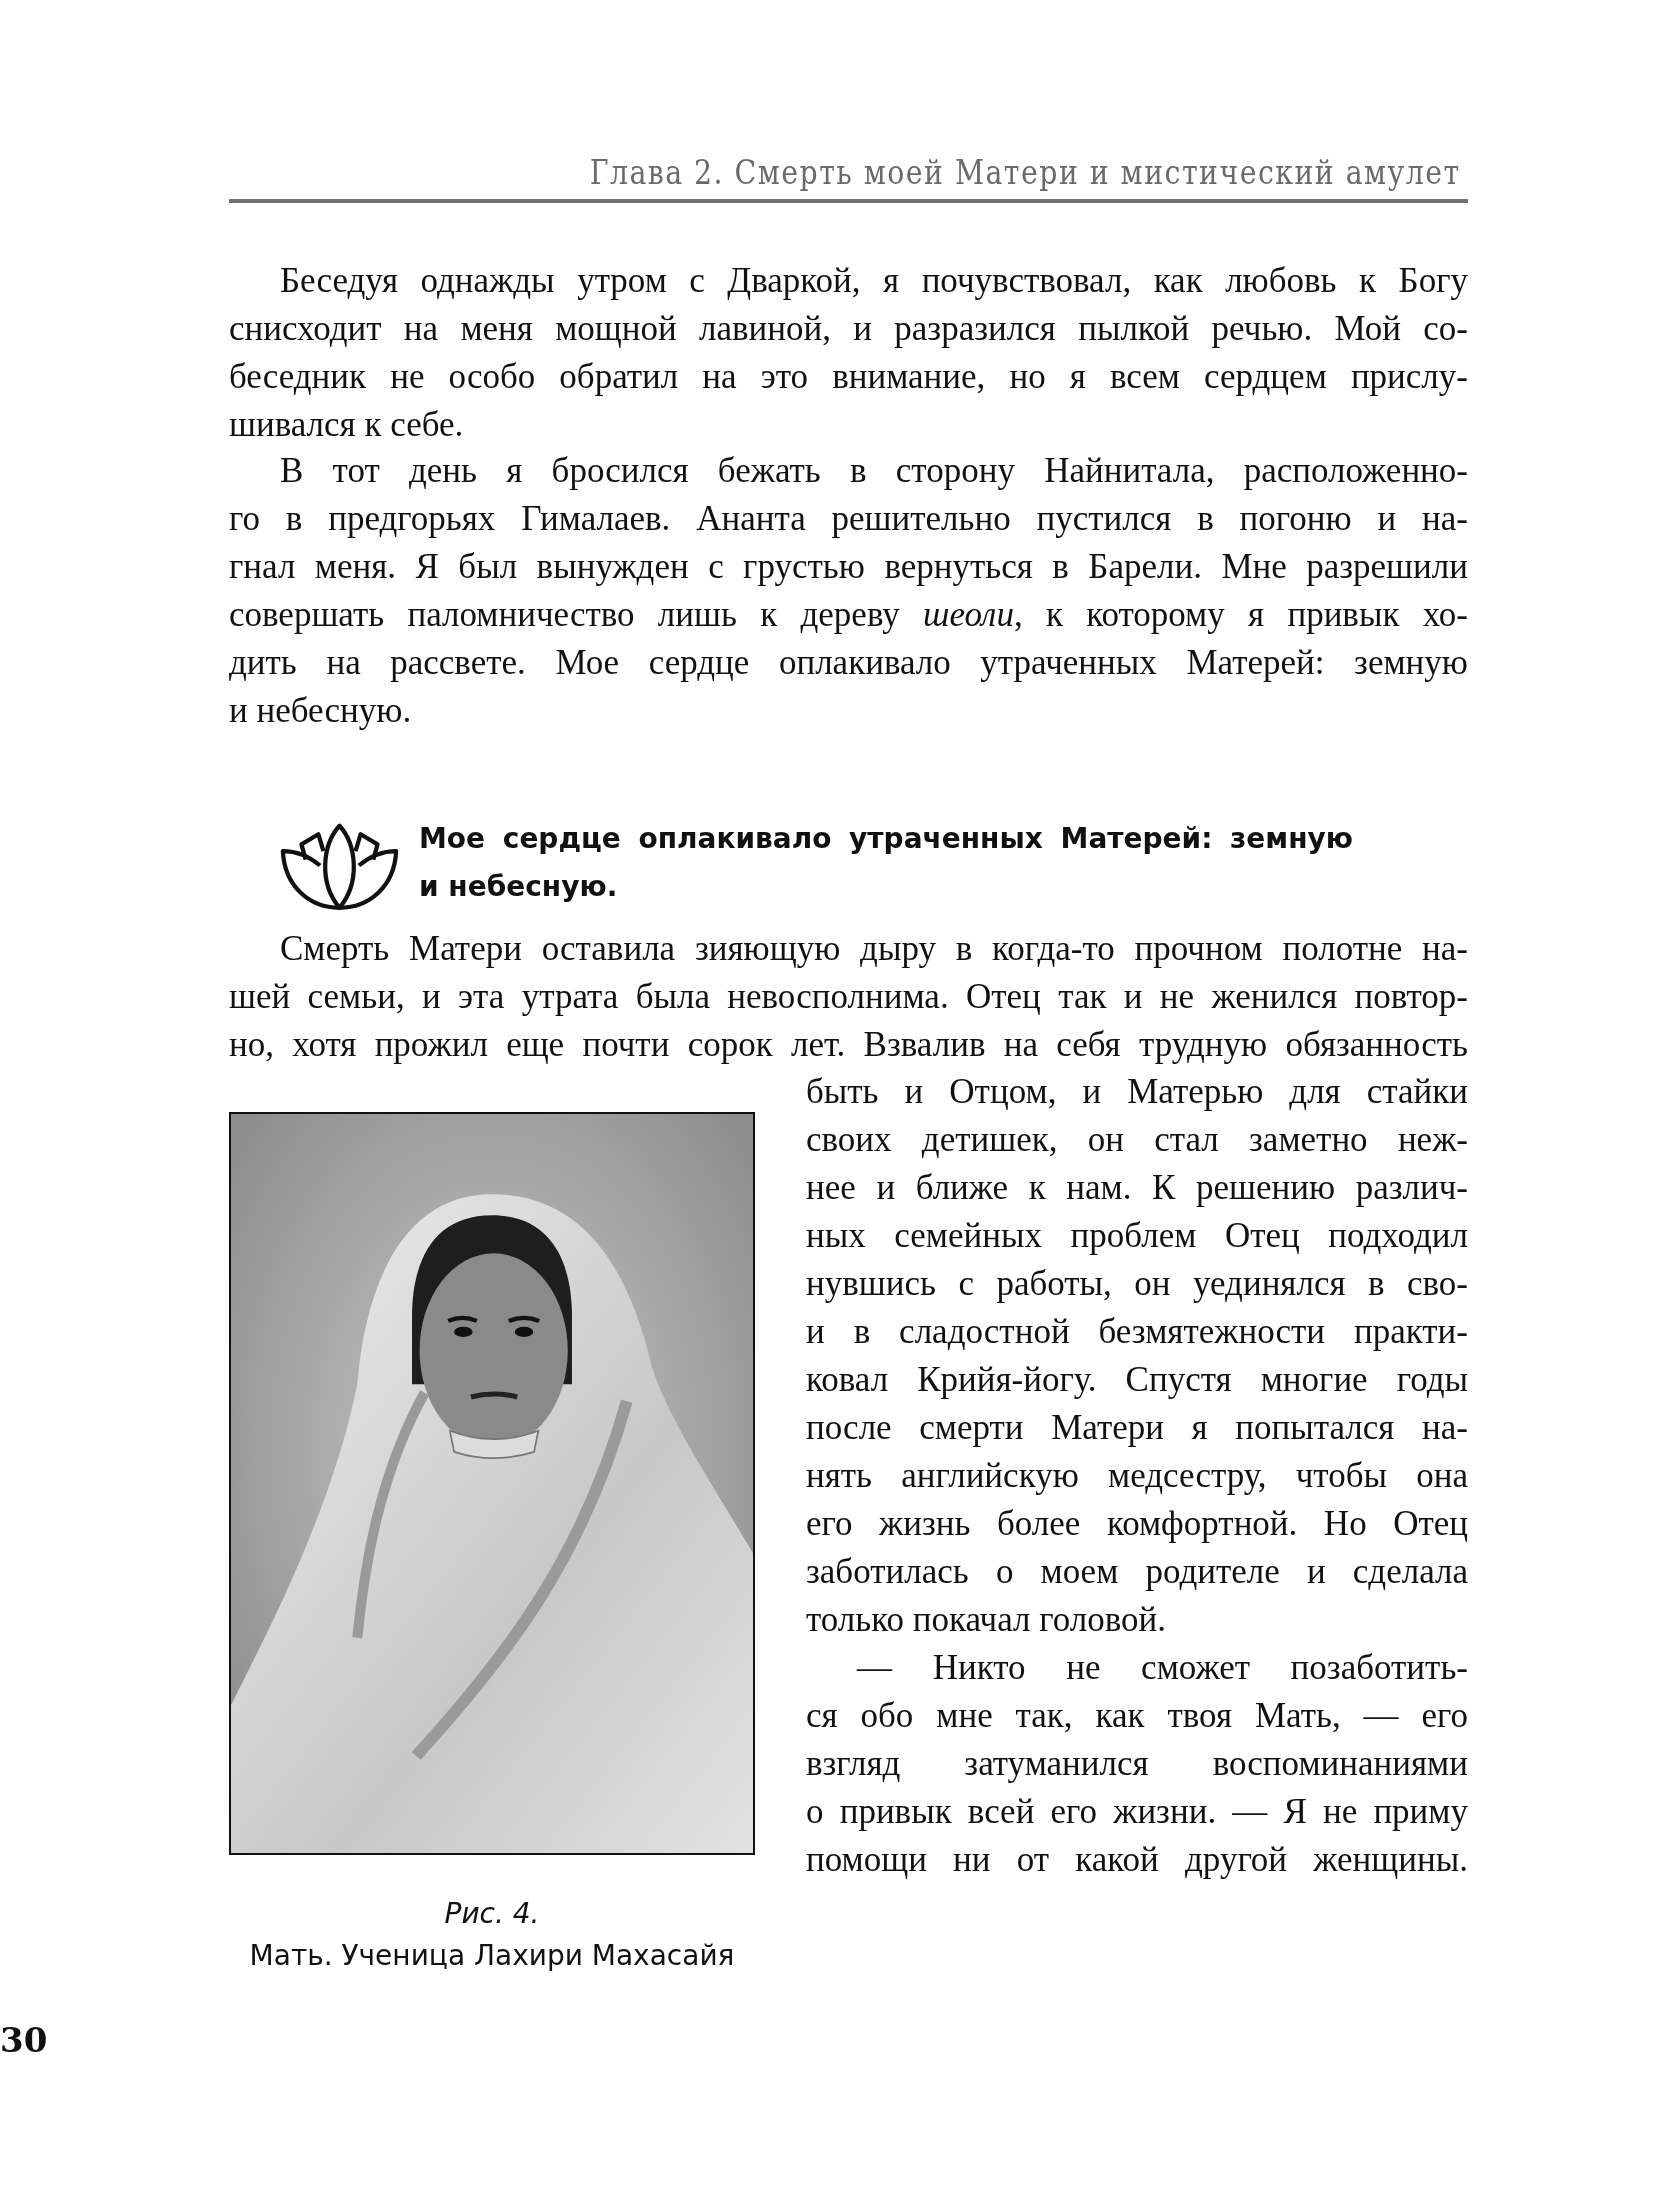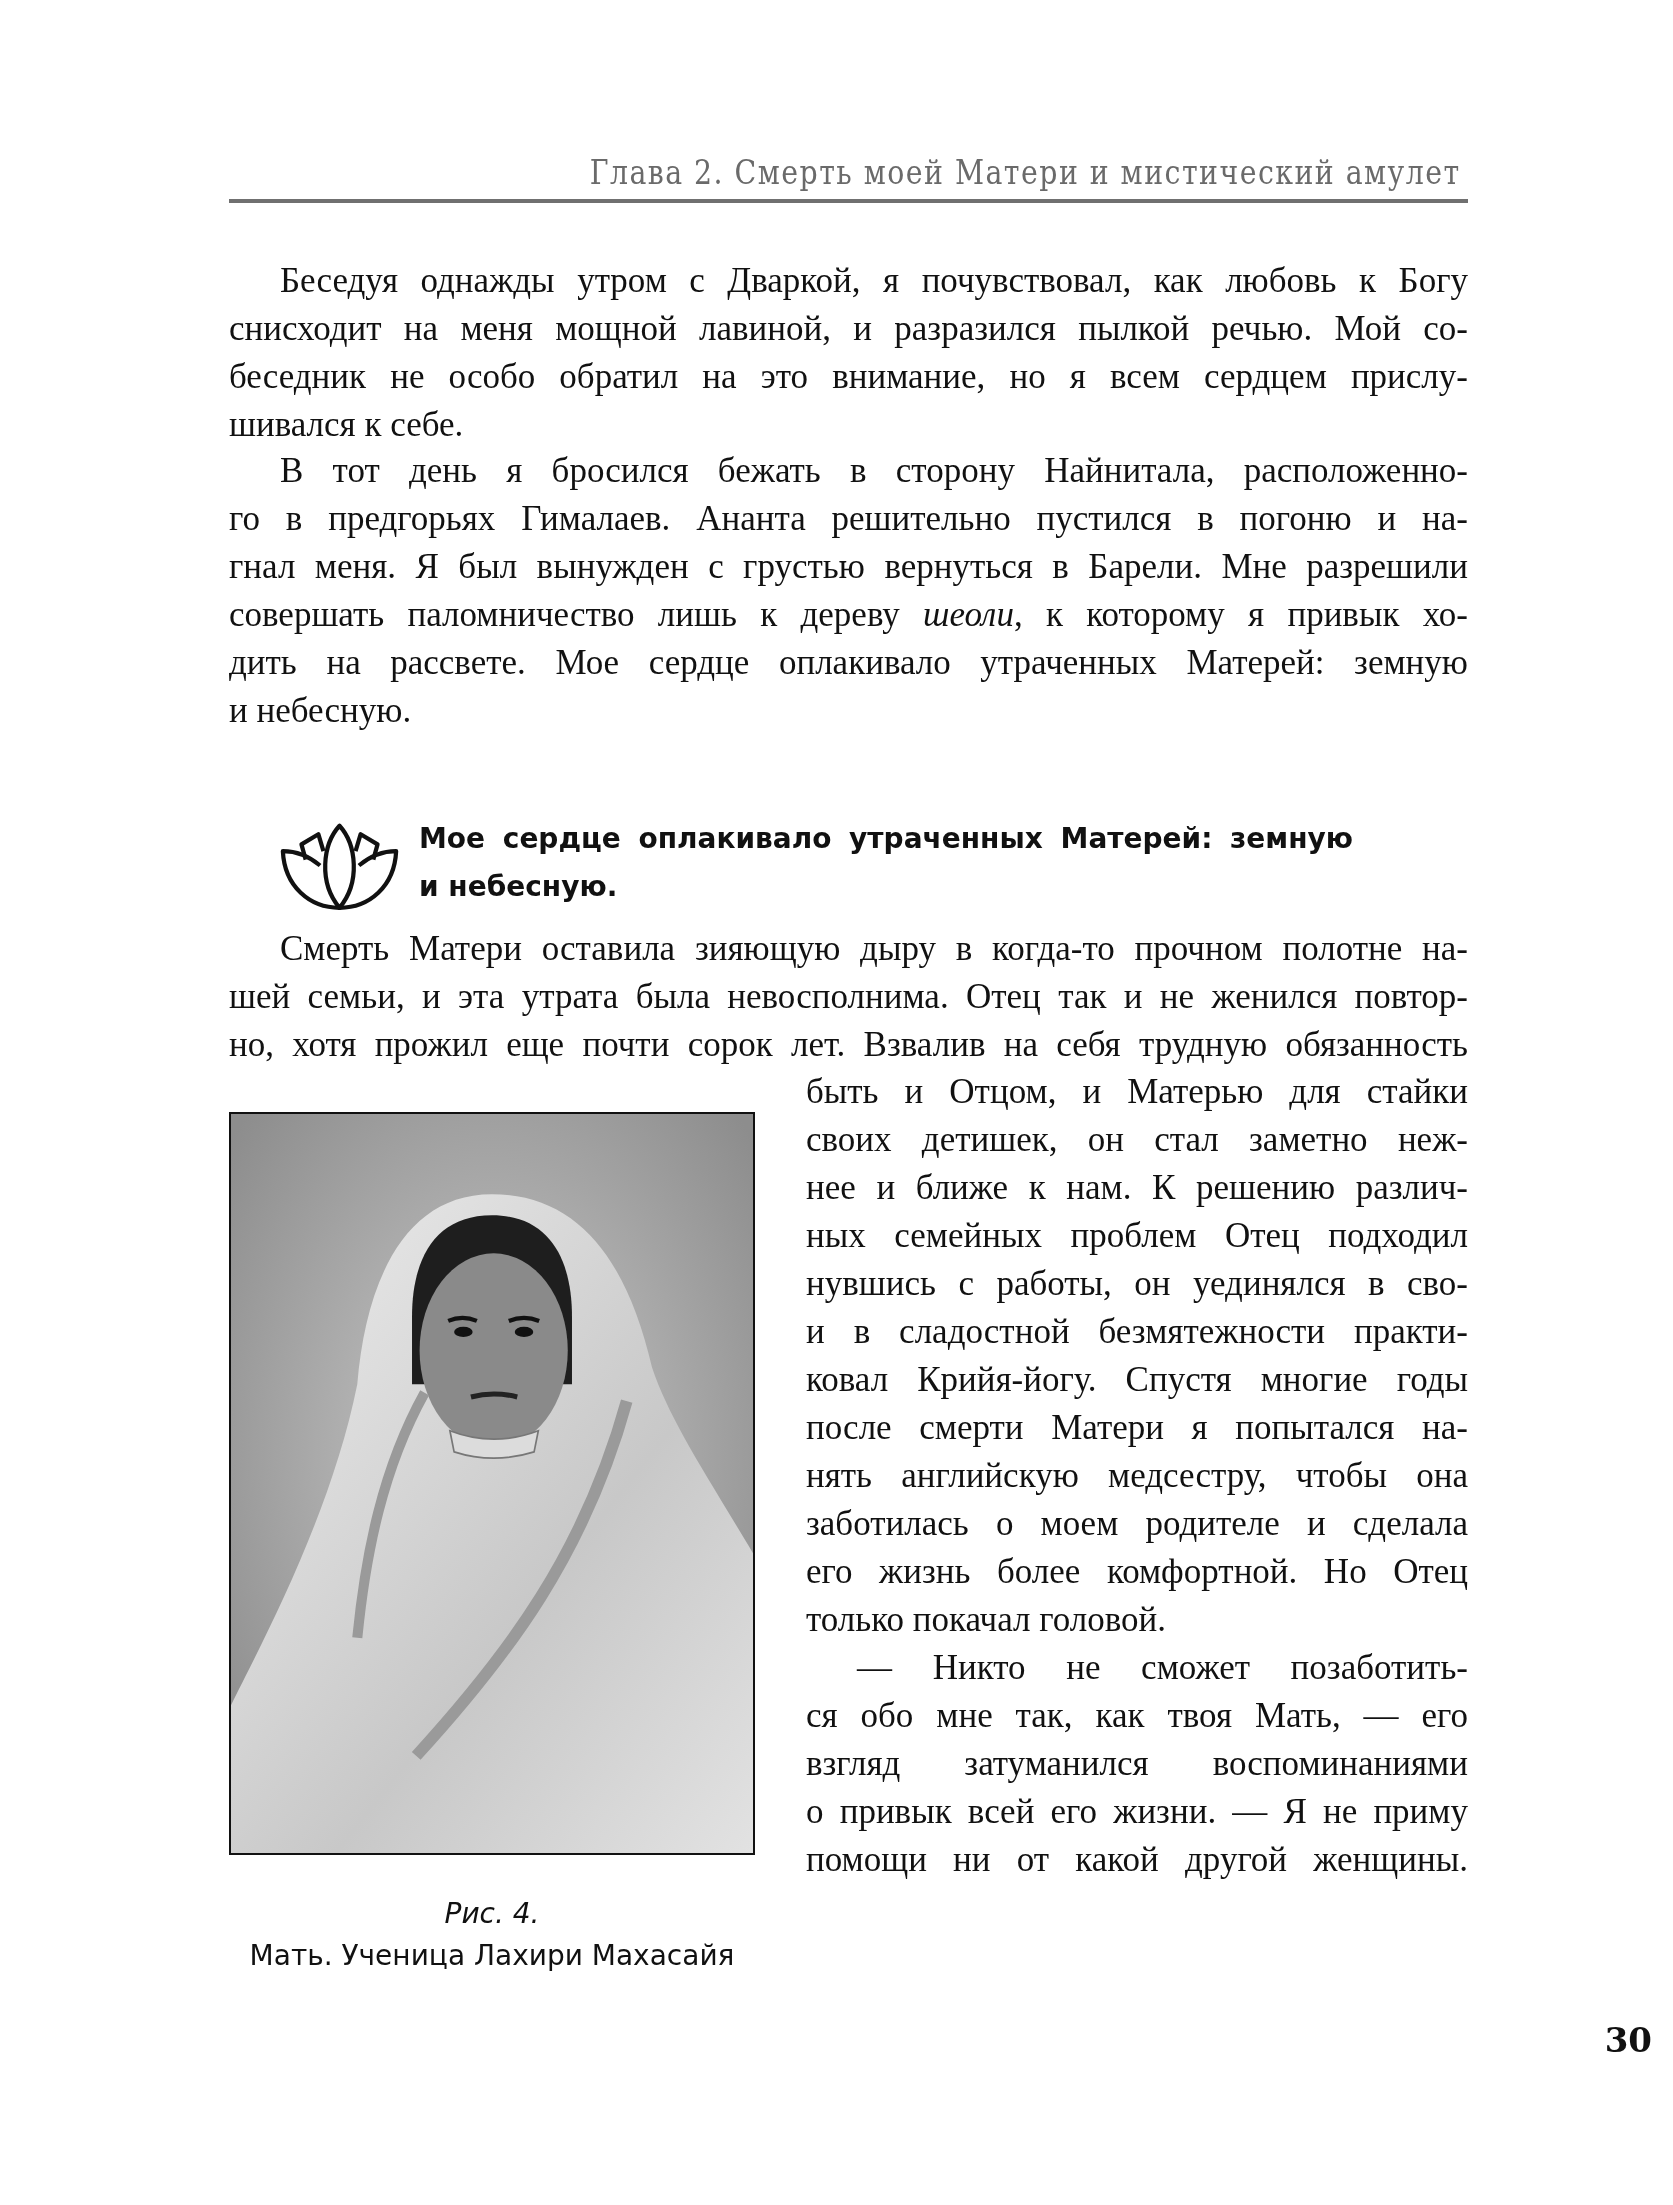--- a/index.html
+++ b/index.html
@@ -30,21 +30,21 @@
       position: absolute; left: 229px; top: 1112px; width: 526px; height: 743px;
       border: 2.5px solid #111; box-sizing: border-box; overflow: hidden;
       background: radial-gradient(ellipse at 50% 55%, #d8d8d8 0%, #a8a8a8 55%, #8a8a8a 100%);
     }
     .caption {
       position: absolute; left: 229px; top: 1893px; width: 526px; text-align: center;
       font-family: "DejaVu Sans", sans-serif; font-size: 28px; line-height: 42px; color: #111;
     }
     .caption .fig { font-style: italic; }
     .page-number {
-      position: absolute; left: 0; width: 1652px; top: 2020px; text-align: right;
+      position: absolute; left: 0; width: 1652px; top: 2020px; text-align: left;
       font-family: "DejaVu Serif", serif; font-weight: bold; font-size: 34px; color: #111;
     }
   </style>
 </head>
 <body>
 
 <div class="running-head">Глава 2. Смерть моей Матери и мистический амулет</div>
 <div class="head-rule"></div>
 
 <div class="block body-text" style="top:257px;">
@@ -86,22 +86,22 @@
 <div class="body-text" style="position:absolute; left:806px; top:1068px; width:662px;">
   <span class="line">быть и Отцом, и Матерью для стайки</span>
   <span class="line">своих детишек, он стал заметно неж-</span>
   <span class="line">нее и ближе к нам. К решению различ-</span>
   <span class="line">ных семейных проблем Отец подходил</span>
   <span class="line">нувшись с работы, он уединялся в сво-</span>
   <span class="line">и в сладостной безмятежности практи-</span>
   <span class="line">ковал Крийя-йогу. Спустя многие годы</span>
   <span class="line">после смерти Матери я попытался на-</span>
   <span class="line">нять английскую медсестру, чтобы она</span>
+  <span class="line">его жизнь более комфортной. Но Отец</span>
   <span class="line">заботилась о моем родителе и сделала</span>
-  <span class="line">его жизнь более комфортной. Но Отец</span>
   <span class="line last">только покачал головой.</span>
   <span class="line indent">— Никто не сможет позаботить-</span>
   <span class="line">ся обо мне так, как твоя Мать, — его</span>
   <span class="line">взгляд затуманился воспоминаниями</span>
   <span class="line">о привык всей его жизни. — Я не приму</span>
   <span class="line">помощи ни от какой другой женщины.</span>
 </div>
 
 <div class="photo-frame" title="Black-and-white portrait of a woman wearing a light head scarf and a jeweled choker">
   <svg width="100%" height="100%" viewBox="0 0 620 875" preserveAspectRatio="none">

